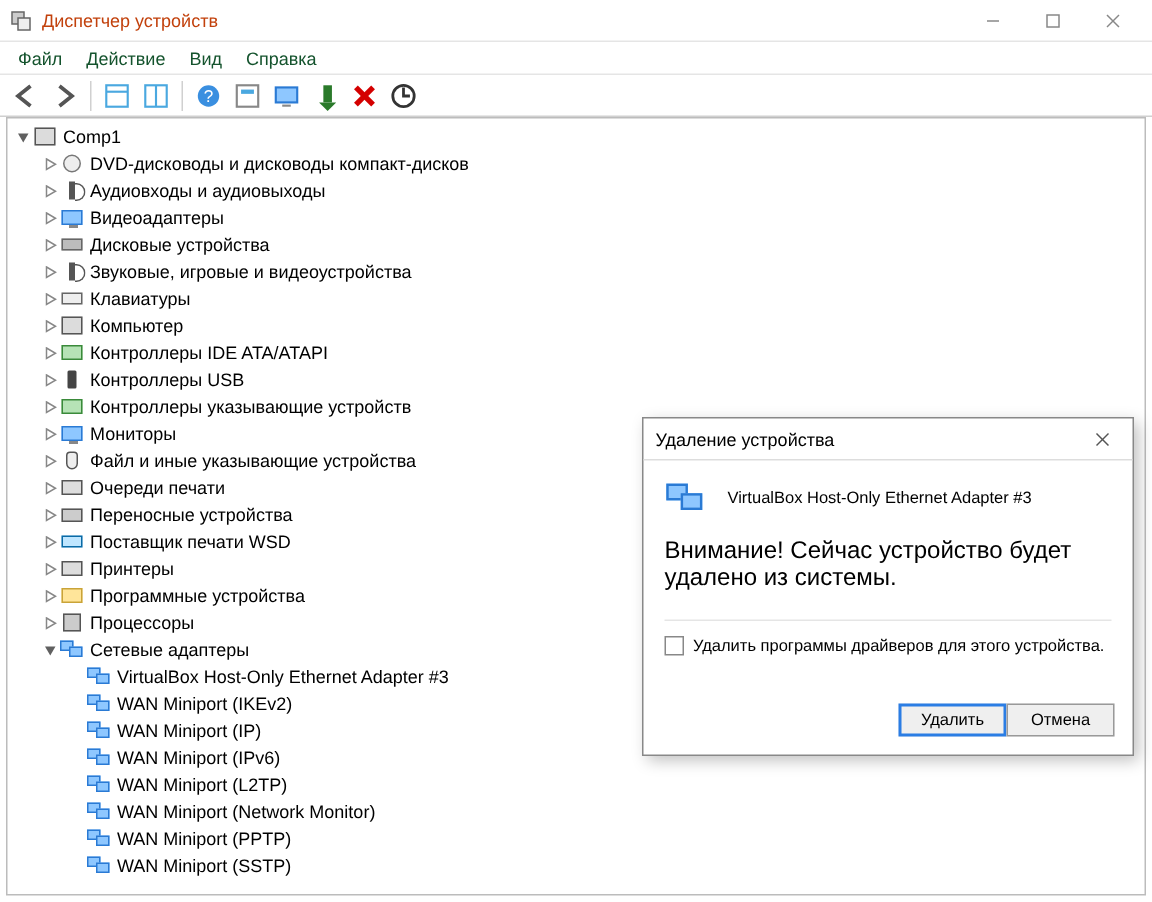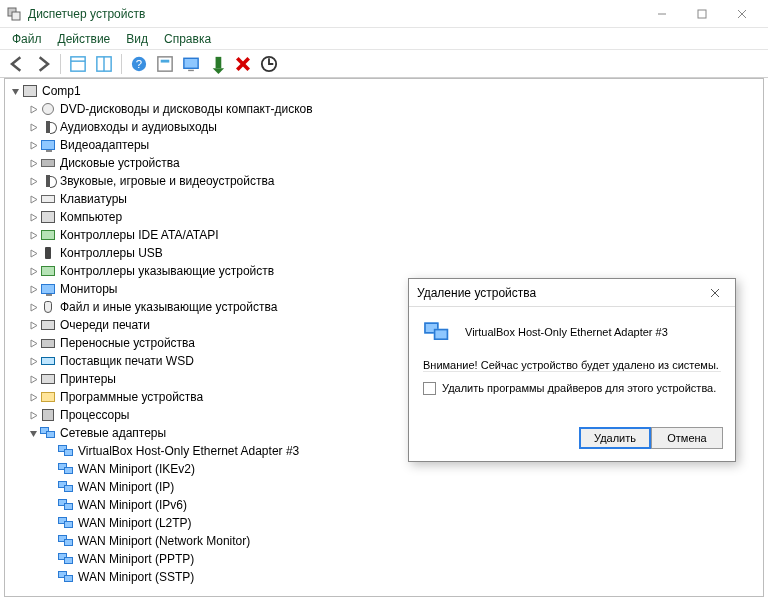--- a/index.html
+++ b/index.html
@@ -16,21 +16,21 @@
   }
   .titlebar {
     height: 28px;
     display: flex;
     align-items: center;
     padding: 0 6px;
     border-bottom: 1px solid #e5e5e5;
     background: #fff;
   }
   .titlebar .app-icon { width: 16px; height: 16px; margin-right: 6px; }
-  .titlebar .title { flex: 1; color: #14532d; font-size: 12px; }
+  .titlebar .title { flex: 1; color: #c2410c; font-size: 12px; }
   .winbtns { display: flex; }
   .winbtn { width: 40px; height: 26px; display:flex; align-items:center; justify-content:center; color:#888; }
   .winbtn svg { width:10px; height:10px; }
   .menubar {
     height: 22px;
     display: flex;
     align-items: center;
     padding: 0 4px;
     border-bottom: 1px solid #e5e5e5;
     background:#fff;
@@ -67,38 +67,38 @@
   .exp {
     width:14px; height:14px; display:inline-flex; align-items:center; justify-content:center;
     color:#606060;
   }
   .exp svg { width:9px; height:9px; }
   .ticon { width:16px; height:16px; margin-right:4px; display:inline-flex; align-items:center; justify-content:center; }
   .label { font-size:12px; }
   
   .dialog {
     position:absolute;
-    left: 408px; top: 278px;
+    left: 428px; top: 278px;
     width: 328px;
     border:1px solid #888;
     background:#fff;
     box-shadow: 3px 3px 10px rgba(0,0,0,0.25);
     font-size:11px;
   }
   .dlg-title {
     height:28px; display:flex; align-items:center;
     padding:0 8px; border-bottom:1px solid #ddd;
     font-size:12px;
   }
   .dlg-title .t { flex:1; }
   .dlg-close { width:24px; height:24px; display:flex; align-items:center; justify-content:center; color:#555;}
   .dlg-body { padding: 14px 14px 10px 14px; }
   .dlg-dev { display:flex; align-items:center; gap:10px; margin-bottom:16px; }
-  .dlg-warn { font-size:11px; }
-  .dlg-chkrow { display:flex; align-items:flex-start; gap:6px; font-size:11px; border-top:1px solid #e5e5e5; padding-top:10px; margin-bottom:22px;}
+  .dlg-warn { margin-bottom:18px; font-size:16px; }
+  .dlg-chkrow { display:flex; align-items:center; gap:6px; font-size:11px; border-top:1px solid #e5e5e5; padding-top:10px; margin-bottom:22px;}
   .dlg-chk { width:13px; height:13px; border:1px solid #888; background:#fff; }
   .dlg-btns { display:flex; justify-content:flex-end; gap:0; padding:0 12px 12px 0;}
   .dbtn {
     min-width:72px; height:22px;
     border:1px solid #999; background:#efefef;
     display:flex; align-items:center; justify-content:center;
     font-size:11px;
   }
   .dbtn.primary { border-color:#2b7de4; box-shadow: inset 0 0 0 1px #2b7de4; }
   

